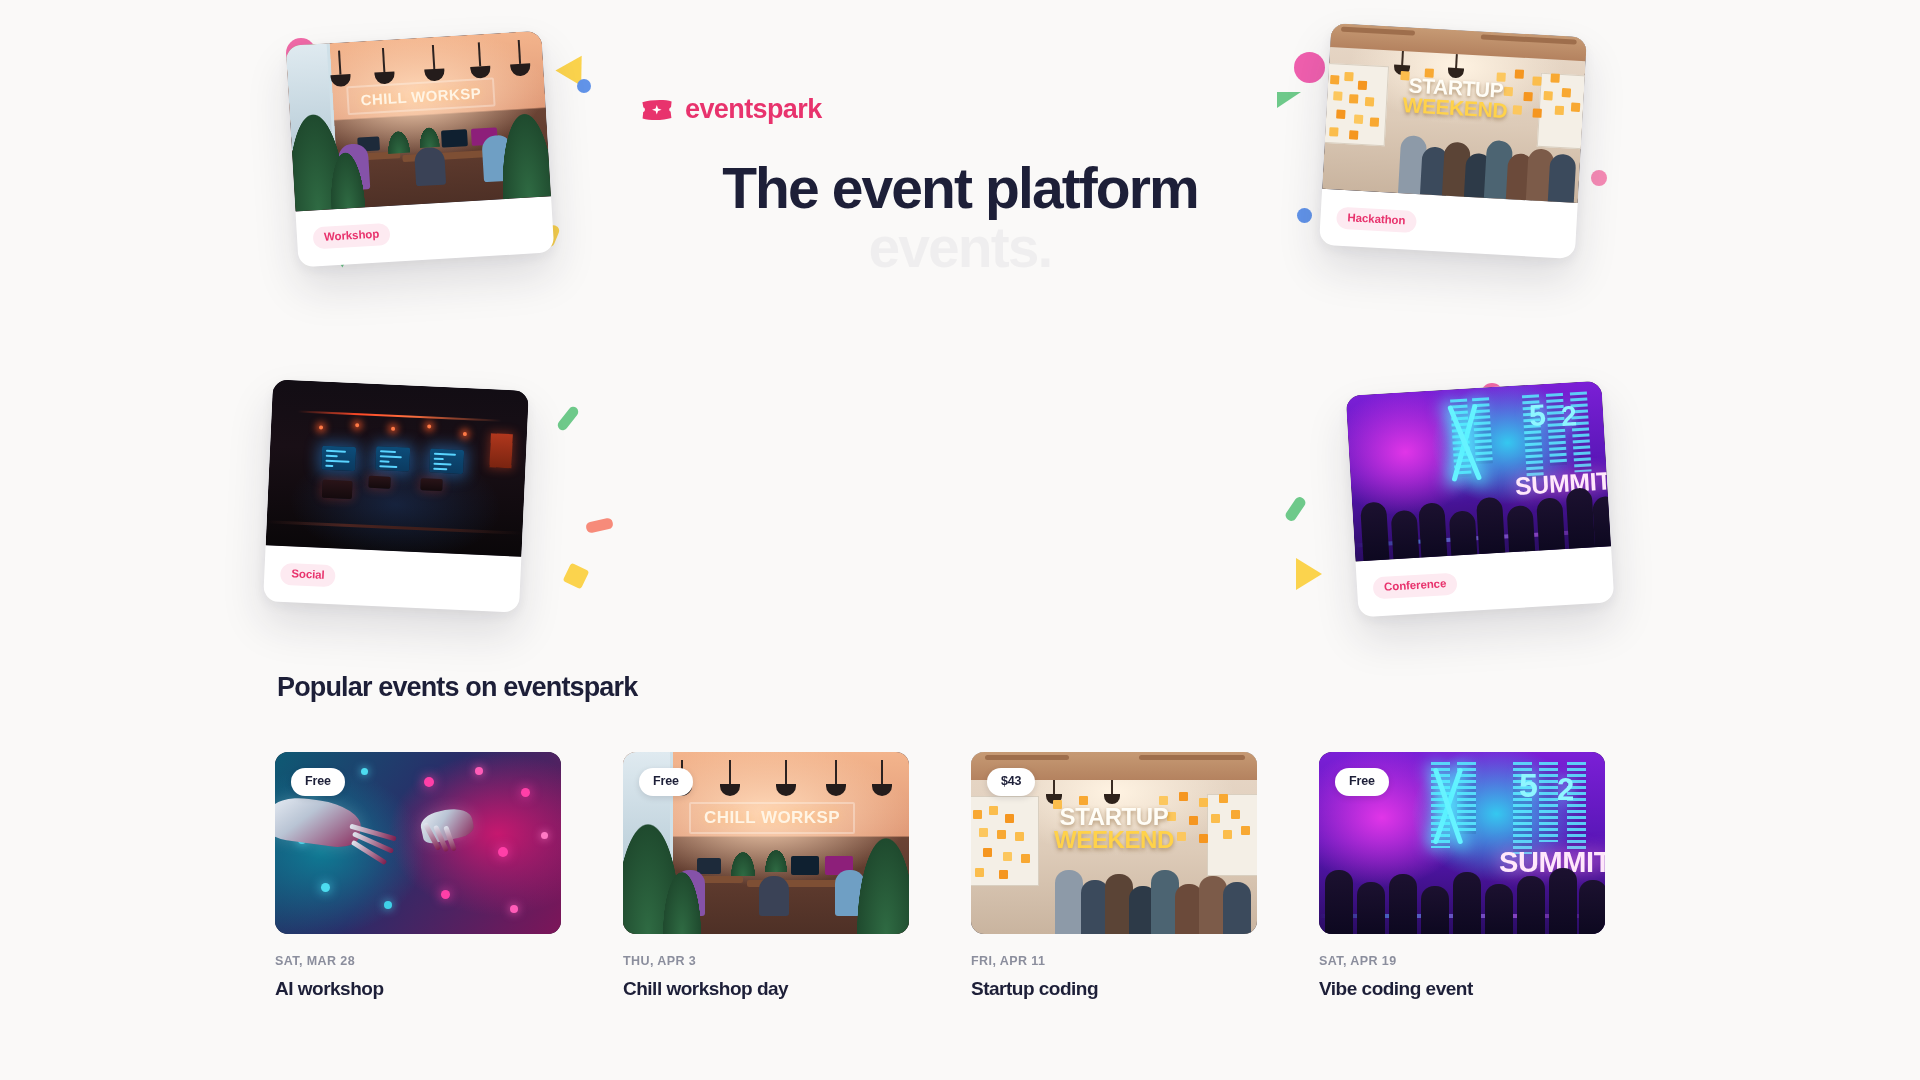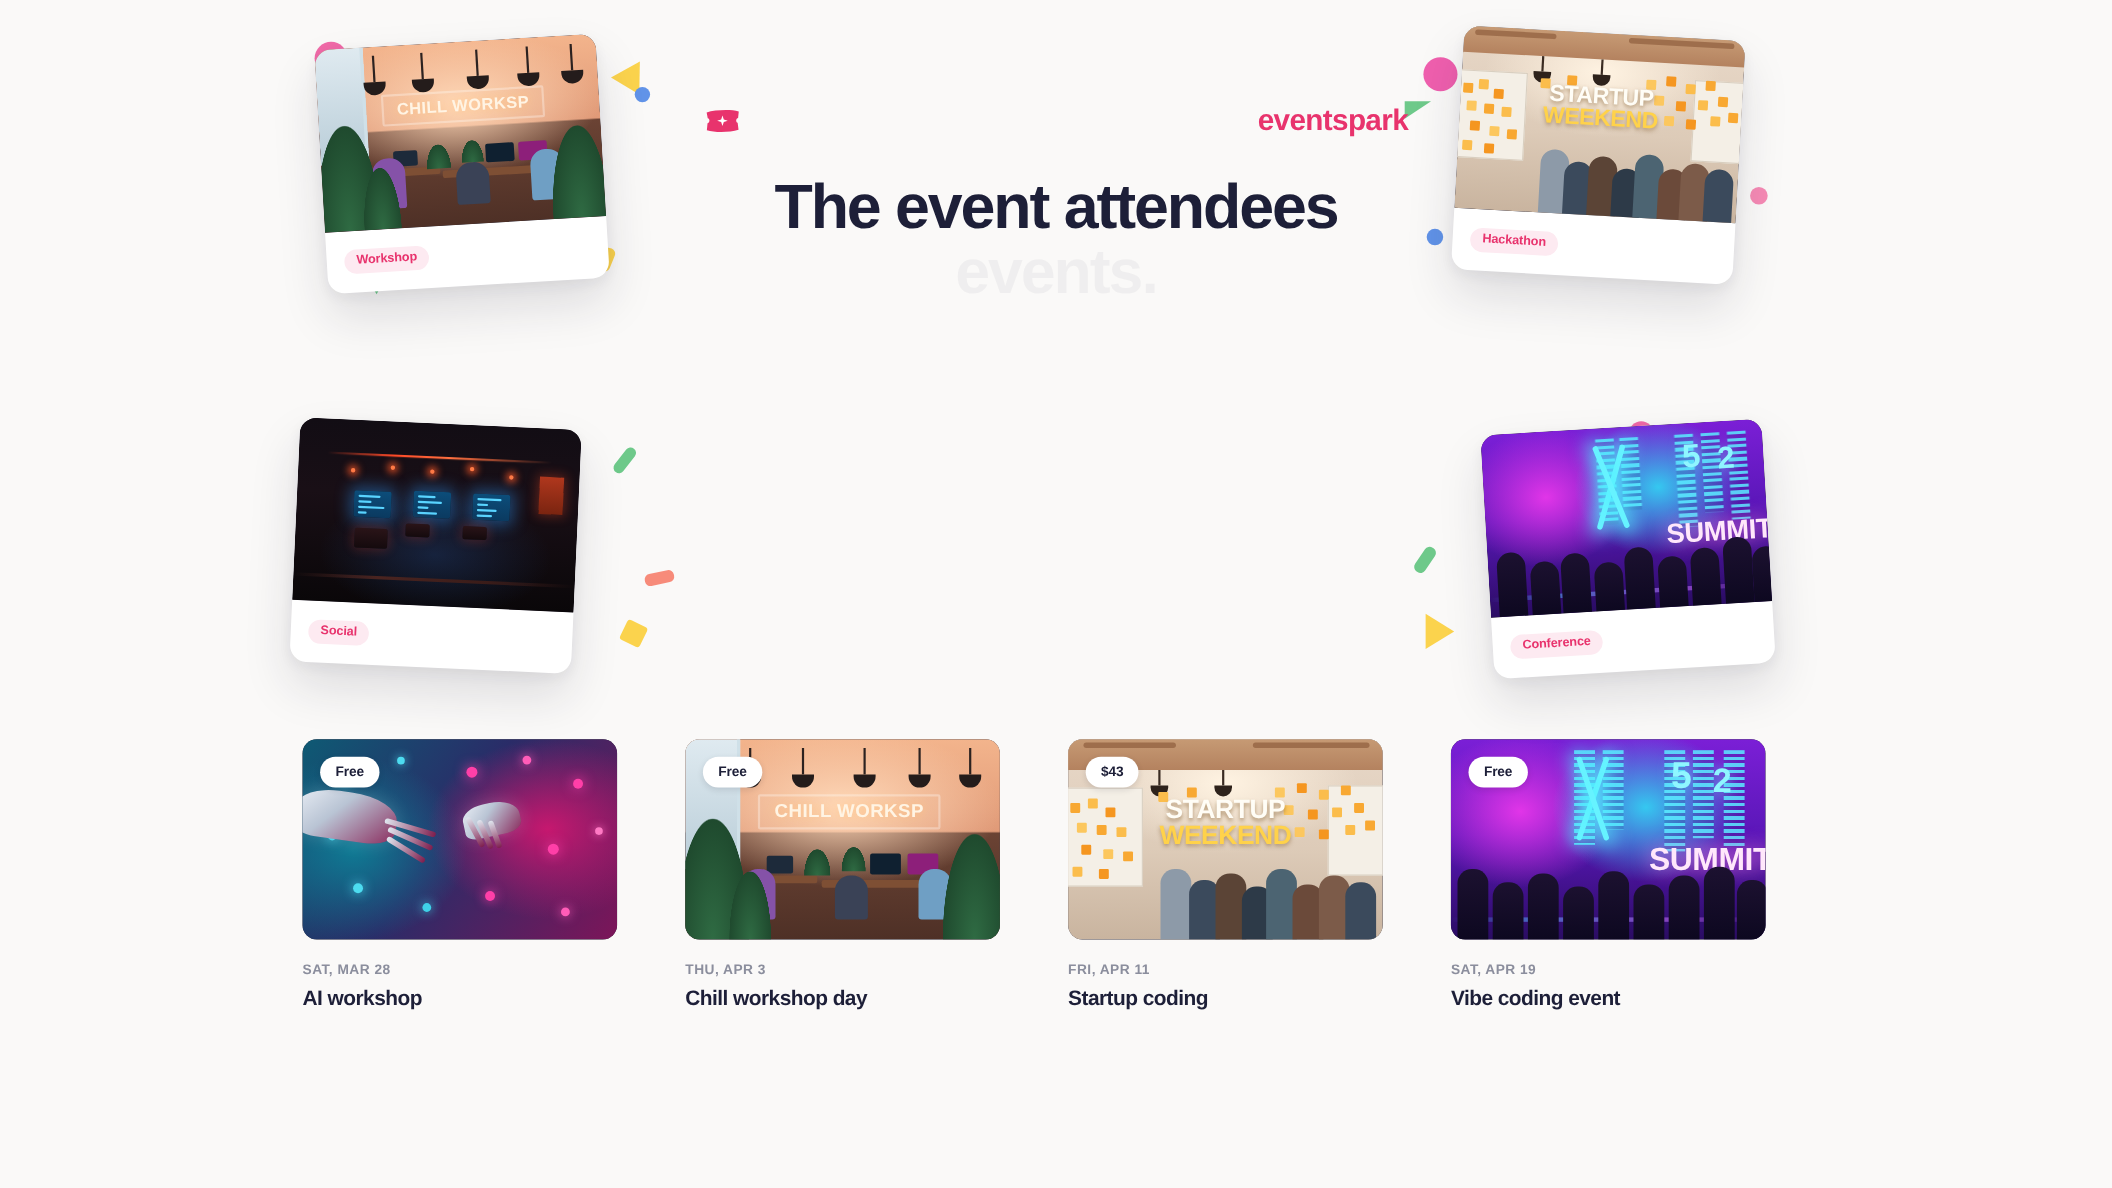--- a/index.html
+++ b/index.html
@@ -35,21 +35,21 @@
     top: 96px;
     transform: translateX(-50%);
     width: 640px;
     text-align: center;
     z-index: 20;
   }
 
   .logo-row {
     display: flex;
     align-items: center;
-    justify-content: space-between;
+    justify-content: flex-start;
     gap: 11px;
     margin-bottom: 36px;
   }
 
   .ticket-icon {
     display: block;
     width: 34px;
     height: 26px;
   }
 
@@ -590,31 +590,32 @@
 
       <div class="logo-row">
         <svg class="ticket-icon" viewBox="0 0 34 26">
           <path d="M2.4 5.2 C10 3.0 24 2.2 31.6 4.4 L31.0 10.2 C29.0 10.6 28.6 13.8 30.6 14.6 L31.4 21.0 C23.6 23.4 10.2 23.8 2.6 21.4 L3.2 15.0 C5.4 14.4 5.6 10.9 3.4 10.4 Z" fill="#e8336d"></path>
           <path d="M16.8 8.0 L18.0 11.6 L21.6 12.8 L18.0 14.0 L16.8 17.6 L15.6 14.0 L12.0 12.8 L15.6 11.6 Z" fill="#ffffff"></path>
         </svg>
         <span class="logo-word">eventspark</span>
       </div>
 
       <h1 class="headline">
-        <span class="ln">The event attendees</span>
+        <span class="ln">The event platform</span>
         <span class="ln ln3">events.</span>
       </h1>
 
 
     </div>
   </section>
 
   <section class="popular">
     <div class="pop-inner">
 
+      <h2 class="pop-title">Popular events on eventspark</h2>
 
       <div class="grid">
 
         <article class="ecard">
           <div class="ethumb">
             <span class="price">Free</span>
             <div class="scene sc-ai">
               <div class="node" style="left:12%;top:18%;width:9px;height:9px;background:#3fd2e8;box-shadow:0 0 10px #3fd2e8;"></div>
               <div class="node" style="left:30%;top:9%;width:7px;height:7px;background:#4ddcf0;box-shadow:0 0 9px #4ddcf0;"></div>
               <div class="node" style="left:52%;top:14%;width:10px;height:10px;background:#ff3fa8;box-shadow:0 0 12px #ff3fa8;"></div>

